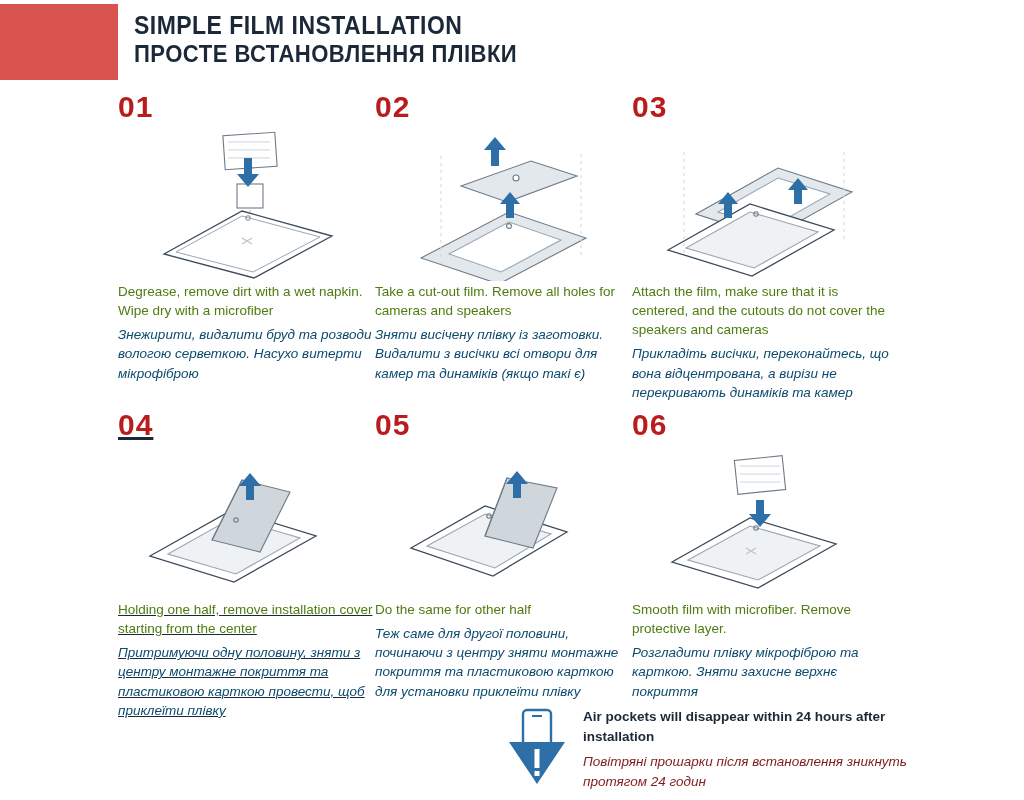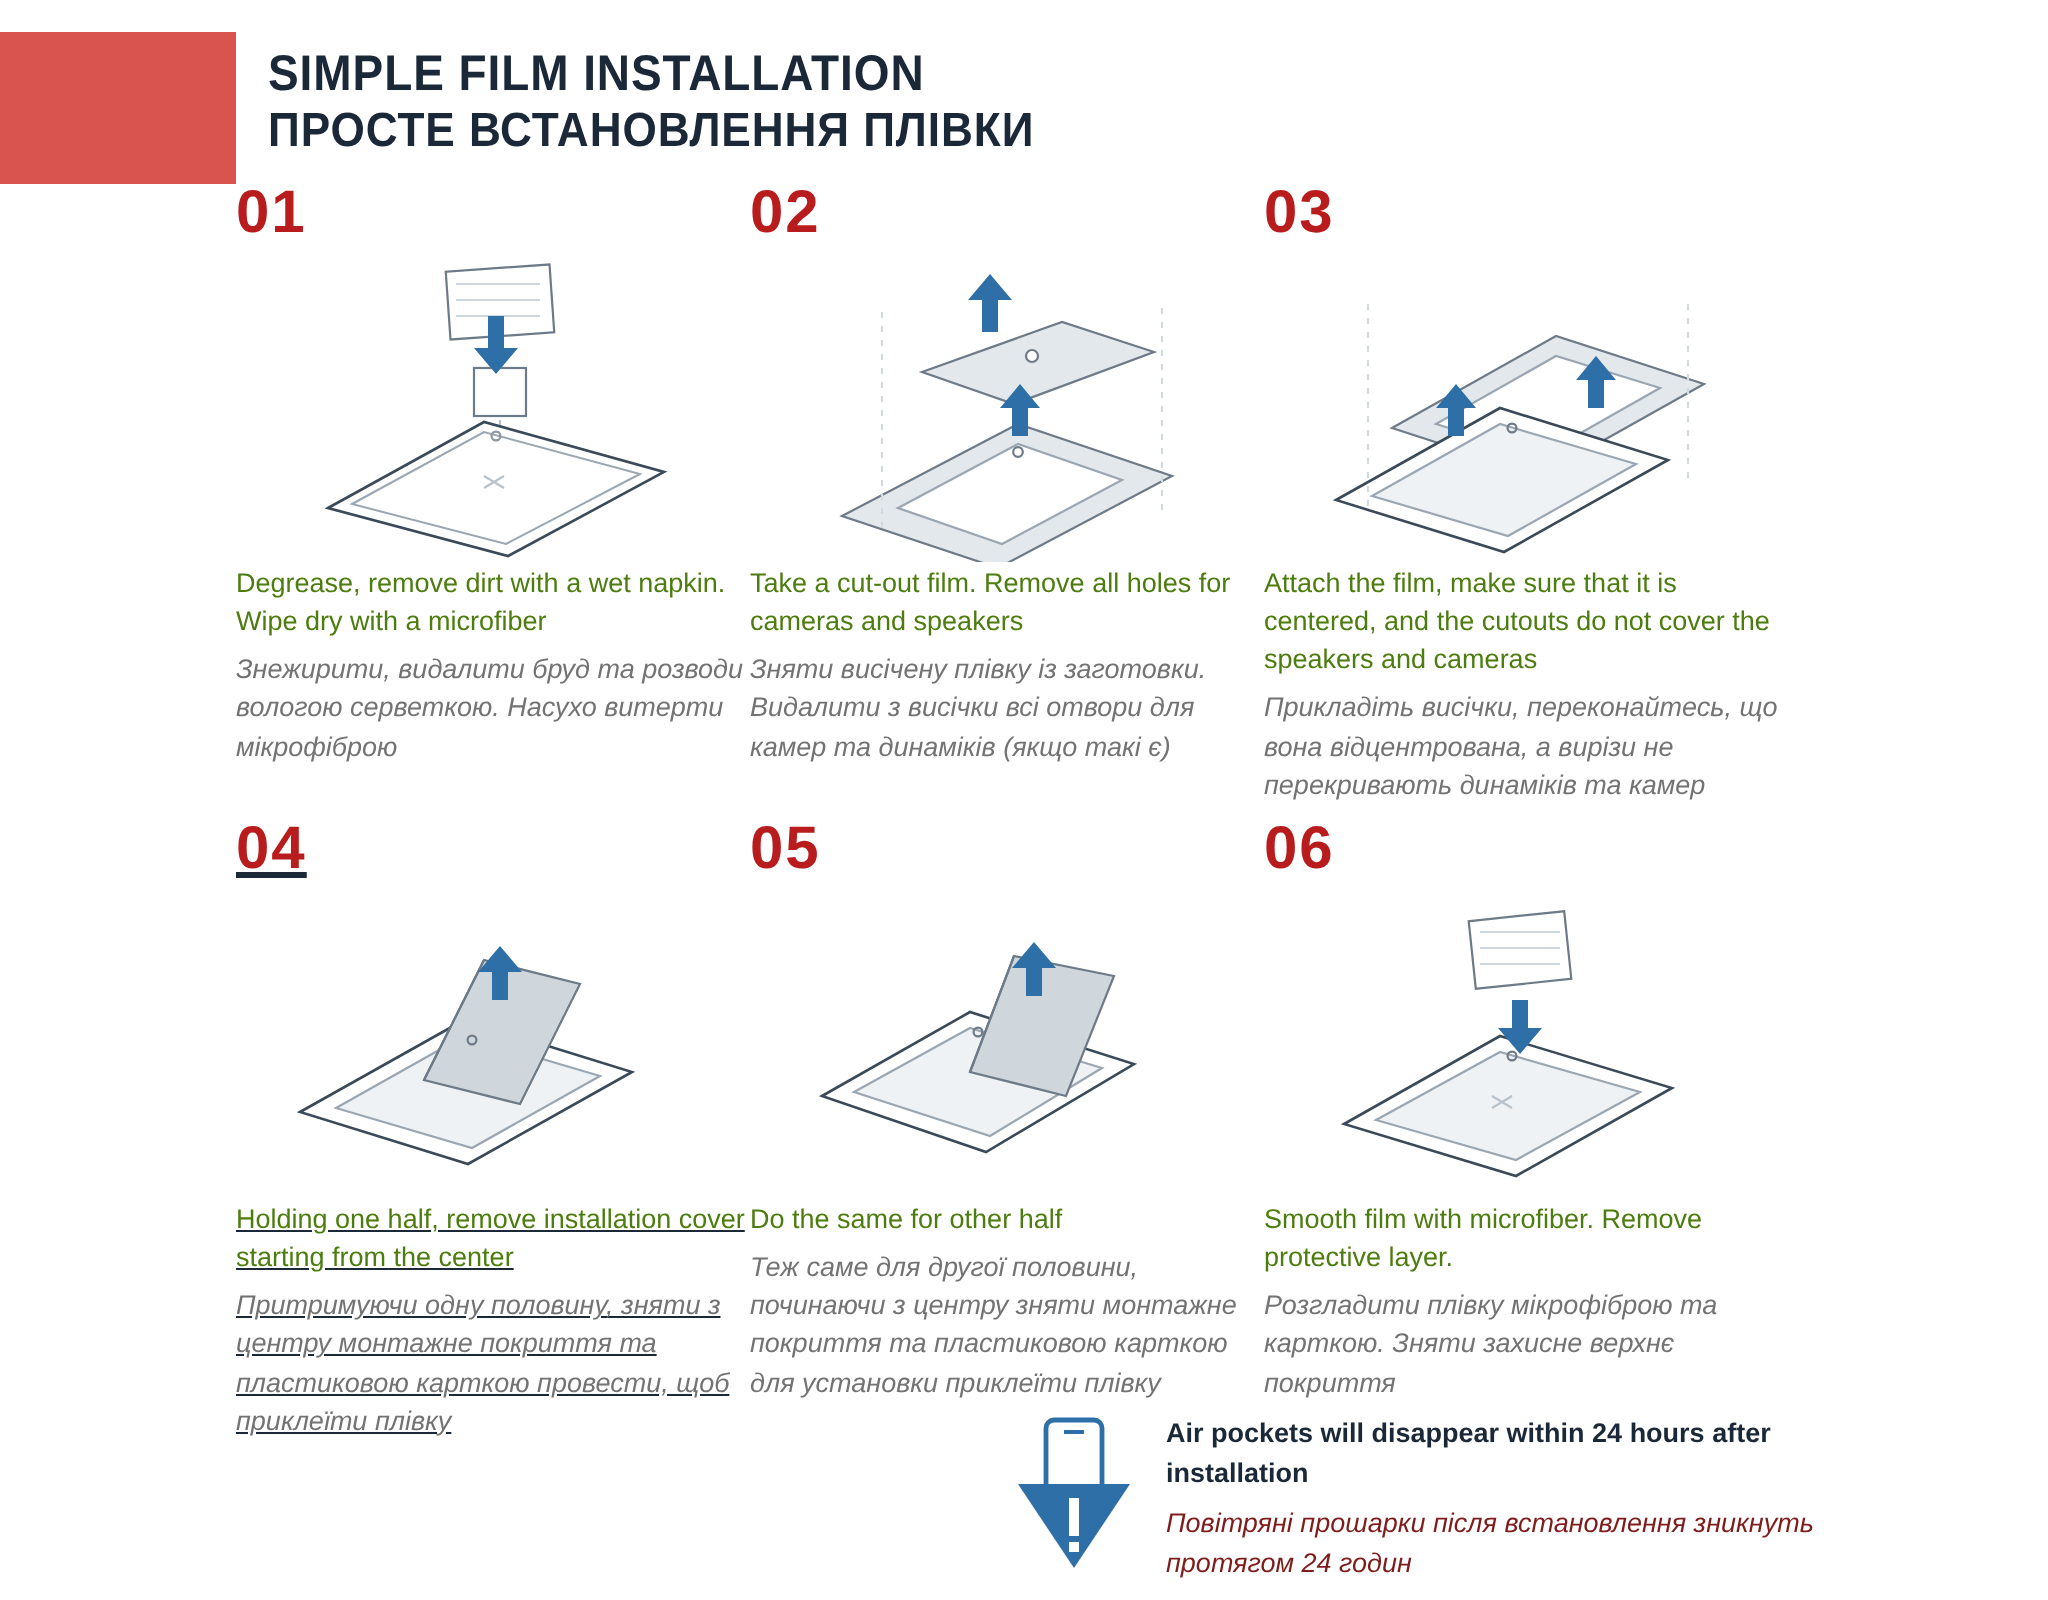--- a/index.html
+++ b/index.html
@@ -8,21 +8,21 @@
     width:1024px; height:800px;
     background:#ffffff;
     font-family:"Liberation Sans", sans-serif;
     color:#1b2838;
     position:relative;
     overflow:hidden;
   }
   .sheet { position:relative; width:1024px; height:800px; }
 
   
-  .header { position:absolute; left:0; top:16px; width:895px; height:76px;padding-left:14px; }
+  .header { position:absolute; left:0; top:4px; width:895px; height:76px;padding-left:14px; }
   .accent-bar {
     position:absolute; left:0; top:0; width:118px; height:76px;
     background:#d9534f;
   }
   .title-wrap { position:absolute; left:134px; top:8px; }
   .title-main {
     font-size:25px; font-weight:bold; letter-spacing:0.5px;
     color:#1b2838; line-height:1.05; font-stretch:condensed;
     transform:scaleX(0.92); transform-origin:left center;
   }
@@ -40,21 +40,21 @@
     letter-spacing:1px; line-height:1; margin-bottom:4px;
   }
   .art {
     width:240px; height:150px; position:relative; margin-left:6px;
   }
   .art svg { position:absolute; left:0; top:0; }
   .txt-en {
     font-size:13.5px; line-height:1.42; color:#4d7c0f; margin-top:6px;
   }
   .txt-uk {
-    font-size:13.5px; line-height:1.42; color:#737373; font-style:italic;
+    font-size:13.5px; line-height:1.42; color:#0c4a6e; font-style:italic;
     margin-top:5px;
   }
 
   
   .footer {
     position:absolute; left:505px; top:703px; width:440px;
     display:flex; align-items:center; gap:14px;
   }
   .warn-icon { width:64px; height:78px; flex:0 0 64px; }
   .footer-txt { padding-top:4px; }

